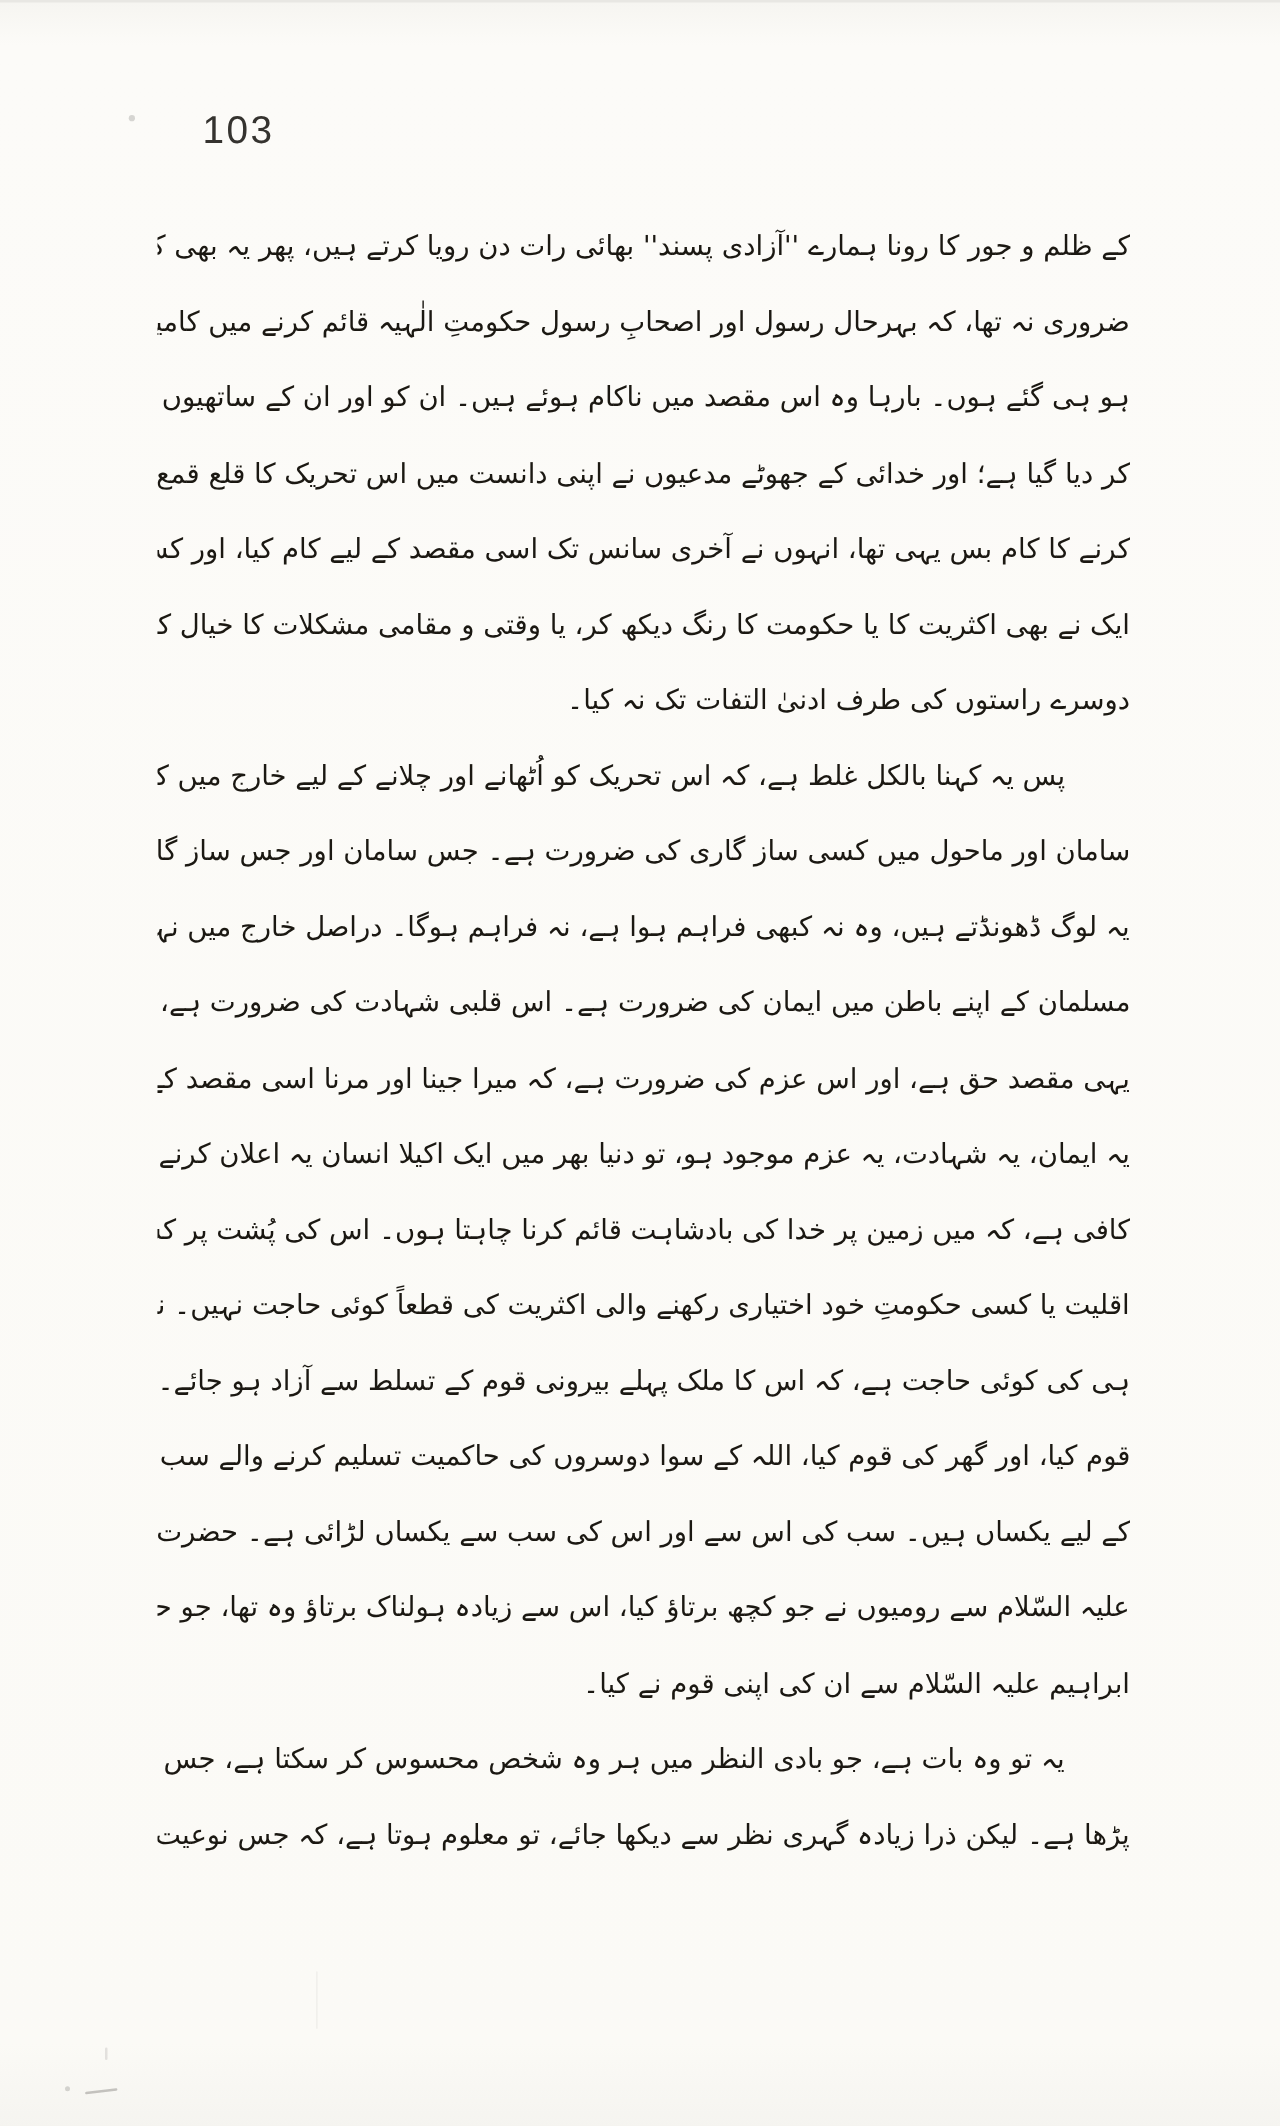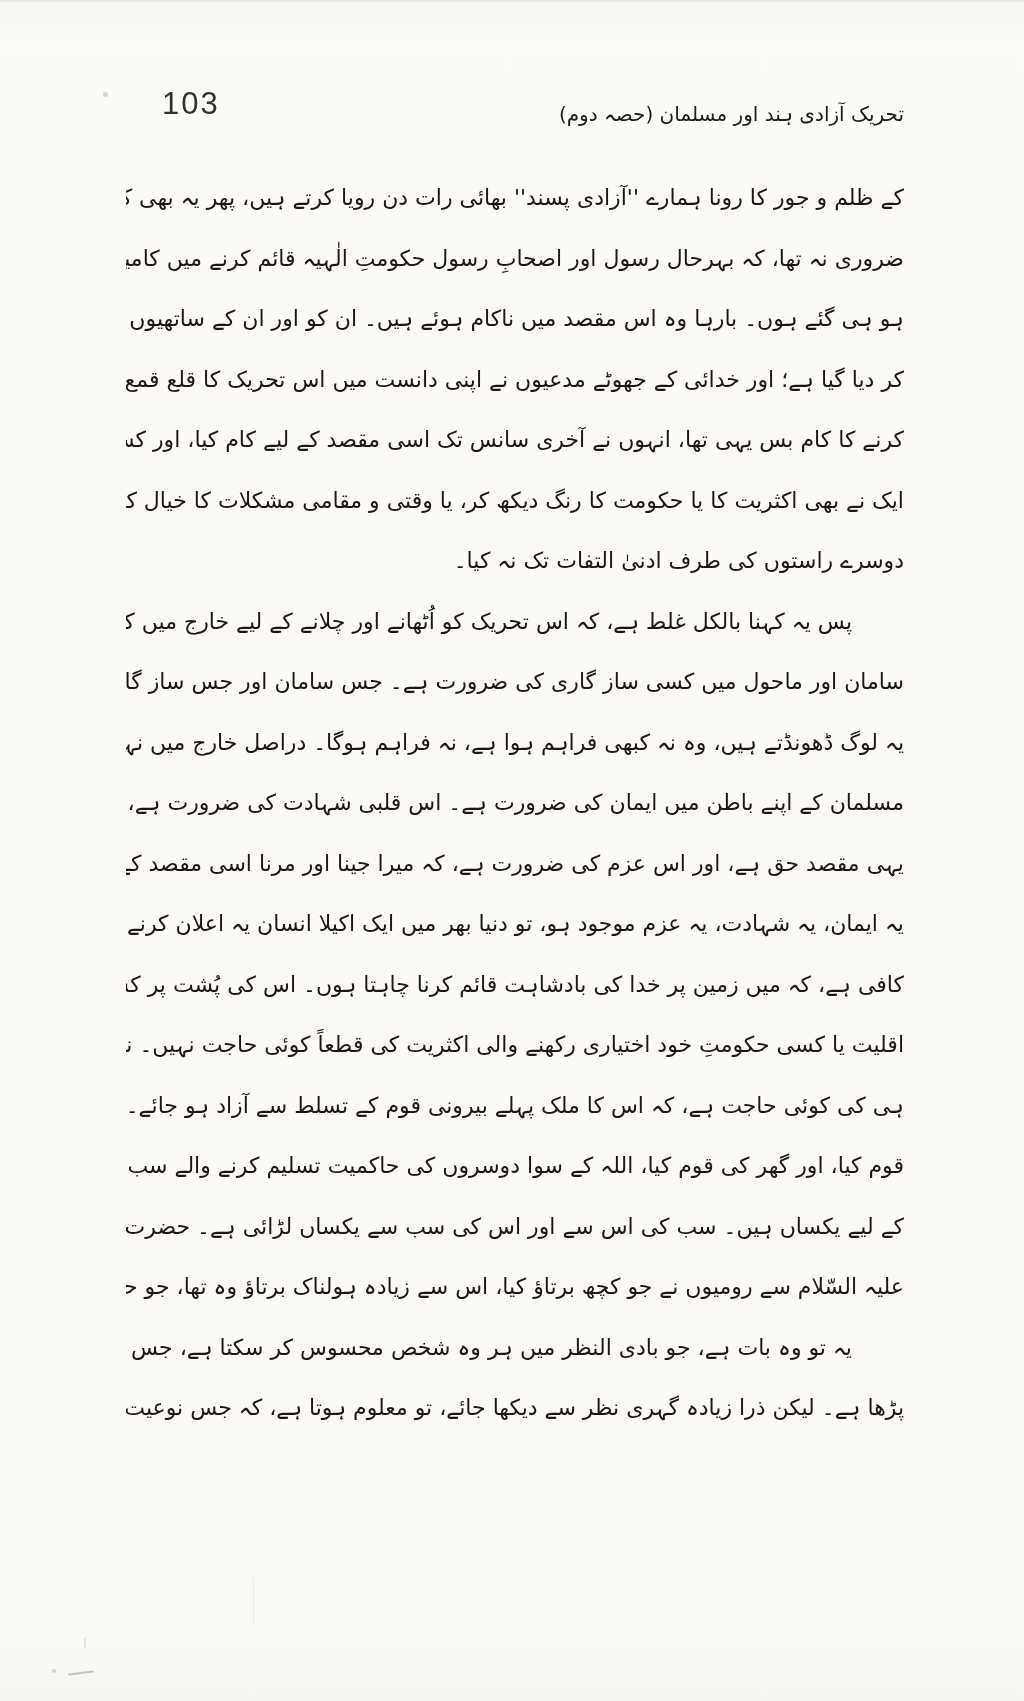--- a/index.html
+++ b/index.html
@@ -79,21 +79,20 @@
   .smudge.m1 { left: 68px; top: 1670px; width: 26px; transform: rotate(-7deg); }
   .smudge.m2 { left: 84px; top: 1636px; width: 2px; height: 10px; opacity: .45; }
   .smudge.m3 { left: 253px; top: 1575px; width: 1px; height: 46px; opacity: .25; }
 </style>
 </head>
 <body>
 
 <div class="page">
   <div class="page-number">103</div>
 
-  <div class="header-title">تحریک آزادی ہند اور مسلمان (حصہ دوم)</div>
 
   <div class="body-text" id="body-text">
       <div class="line">کے ظلم و جور کا رونا ہمارے ''آزادی پسند'' بھائی رات دن رویا کرتے ہیں، پھر یہ بھی کچھ</div>
       <div class="line">ضروری نہ تھا، کہ بہرحال رسول اور اصحابِ رسول حکومتِ الٰہیہ قائم کرنے میں کامیاب</div>
       <div class="line">ہو ہی گئے ہوں۔ بارہا وہ اس مقصد میں ناکام ہوئے ہیں۔ ان کو اور ان کے ساتھیوں کو قتل</div>
       <div class="line">کر دیا گیا ہے؛ اور خدائی کے جھوٹے مدعیوں نے اپنی دانست میں اس تحریک کا قلع قمع کر</div>
       <div class="line">کرنے کا کام بس یہی تھا، انہوں نے آخری سانس تک اسی مقصد کے لیے کام کیا، اور کسی</div>
       <div class="line">ایک نے بھی اکثریت کا یا حکومت کا رنگ دیکھ کر، یا وقتی و مقامی مشکلات کا خیال کر کے</div>
       <div class="line para-end">دوسرے راستوں کی طرف ادنیٰ التفات تک نہ کیا۔</div>
       <div class="line indent">پس یہ کہنا بالکل غلط ہے، کہ اس تحریک کو اُٹھانے اور چلانے کے لیے خارج میں کسی</div>
@@ -101,20 +100,21 @@
       <div class="line">یہ لوگ ڈھونڈتے ہیں، وہ نہ کبھی فراہم ہوا ہے، نہ فراہم ہوگا۔ دراصل خارج میں نہیں، بلکہ</div>
       <div class="line">مسلمان کے اپنے باطن میں ایمان کی ضرورت ہے۔ اس قلبی شہادت کی ضرورت ہے، کہ</div>
       <div class="line">یہی مقصد حق ہے، اور اس عزم کی ضرورت ہے، کہ میرا جینا اور مرنا اسی مقصد کے لیے ہے۔</div>
       <div class="line">یہ ایمان، یہ شہادت، یہ عزم موجود ہو، تو دنیا بھر میں ایک اکیلا انسان یہ اعلان کرنے کے لیے</div>
       <div class="line">کافی ہے، کہ میں زمین پر خدا کی بادشاہت قائم کرنا چاہتا ہوں۔ اس کی پُشت پر کسی منظم</div>
       <div class="line">اقلیت یا کسی حکومتِ خود اختیاری رکھنے والی اکثریت کی قطعاً کوئی حاجت نہیں۔ نہ اس امر</div>
       <div class="line">ہی کی کوئی حاجت ہے، کہ اس کا ملک پہلے بیرونی قوم کے تسلط سے آزاد ہو جائے۔ بیرونی</div>
       <div class="line">قوم کیا، اور گھر کی قوم کیا، اللہ کے سوا دوسروں کی حاکمیت تسلیم کرنے والے سب انسان اس</div>
       <div class="line">کے لیے یکساں ہیں۔ سب کی اس سے اور اس کی سب سے یکساں لڑائی ہے۔ حضرت مسیح</div>
       <div class="line">علیہ السّلام سے رومیوں نے جو کچھ برتاؤ کیا، اس سے زیادہ ہولناک برتاؤ وہ تھا، جو حضرت</div>
+      <div class="line para-end">ابراہیم علیہ السّلام سے ان کی اپنی قوم نے کیا۔</div>
       <div class="line indent">یہ تو وہ بات ہے، جو بادی النظر میں ہر وہ شخص محسوس کر سکتا ہے، جس نے قرآن کو سمجھ کر</div>
       <div class="line">پڑھا ہے۔ لیکن ذرا زیادہ گہری نظر سے دیکھا جائے، تو معلوم ہوتا ہے، کہ جس نوعیت کی</div>
     </div>
 
   <div class="speck s1"></div>
   <div class="speck s2"></div>
   <div class="smudge m1"></div>
   <div class="smudge m2"></div>
   <div class="smudge m3"></div>
 </div>

